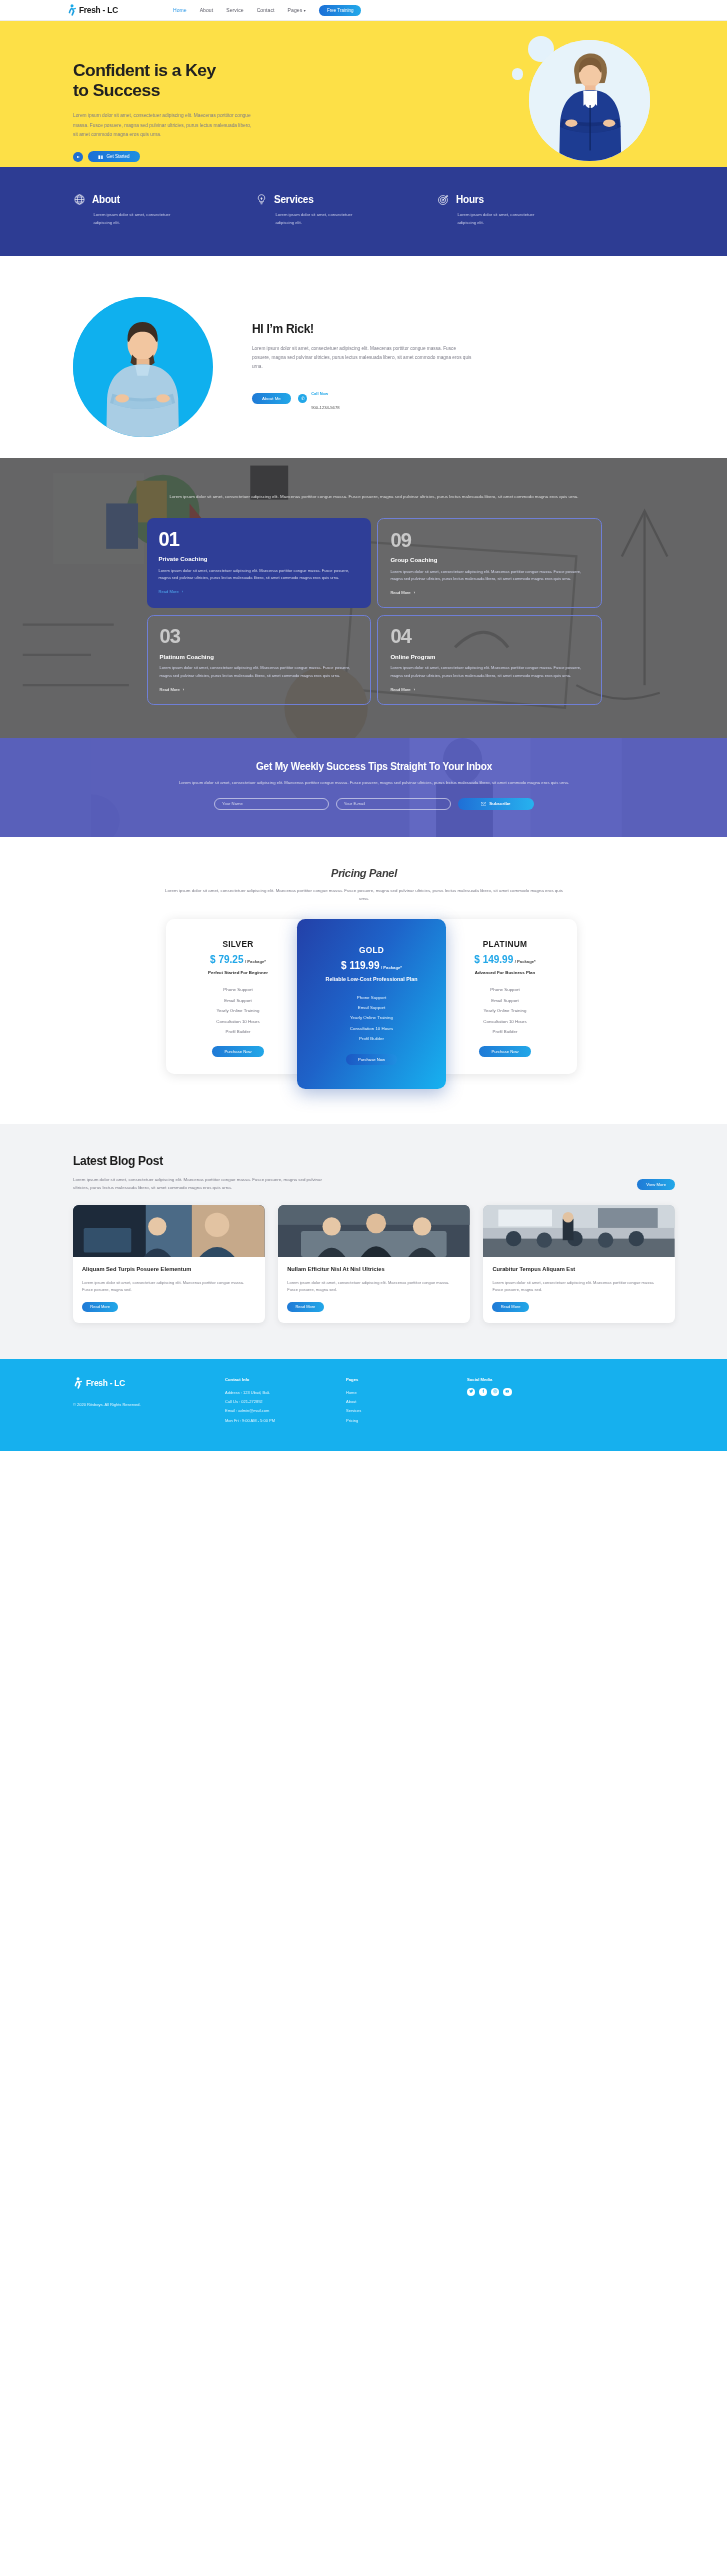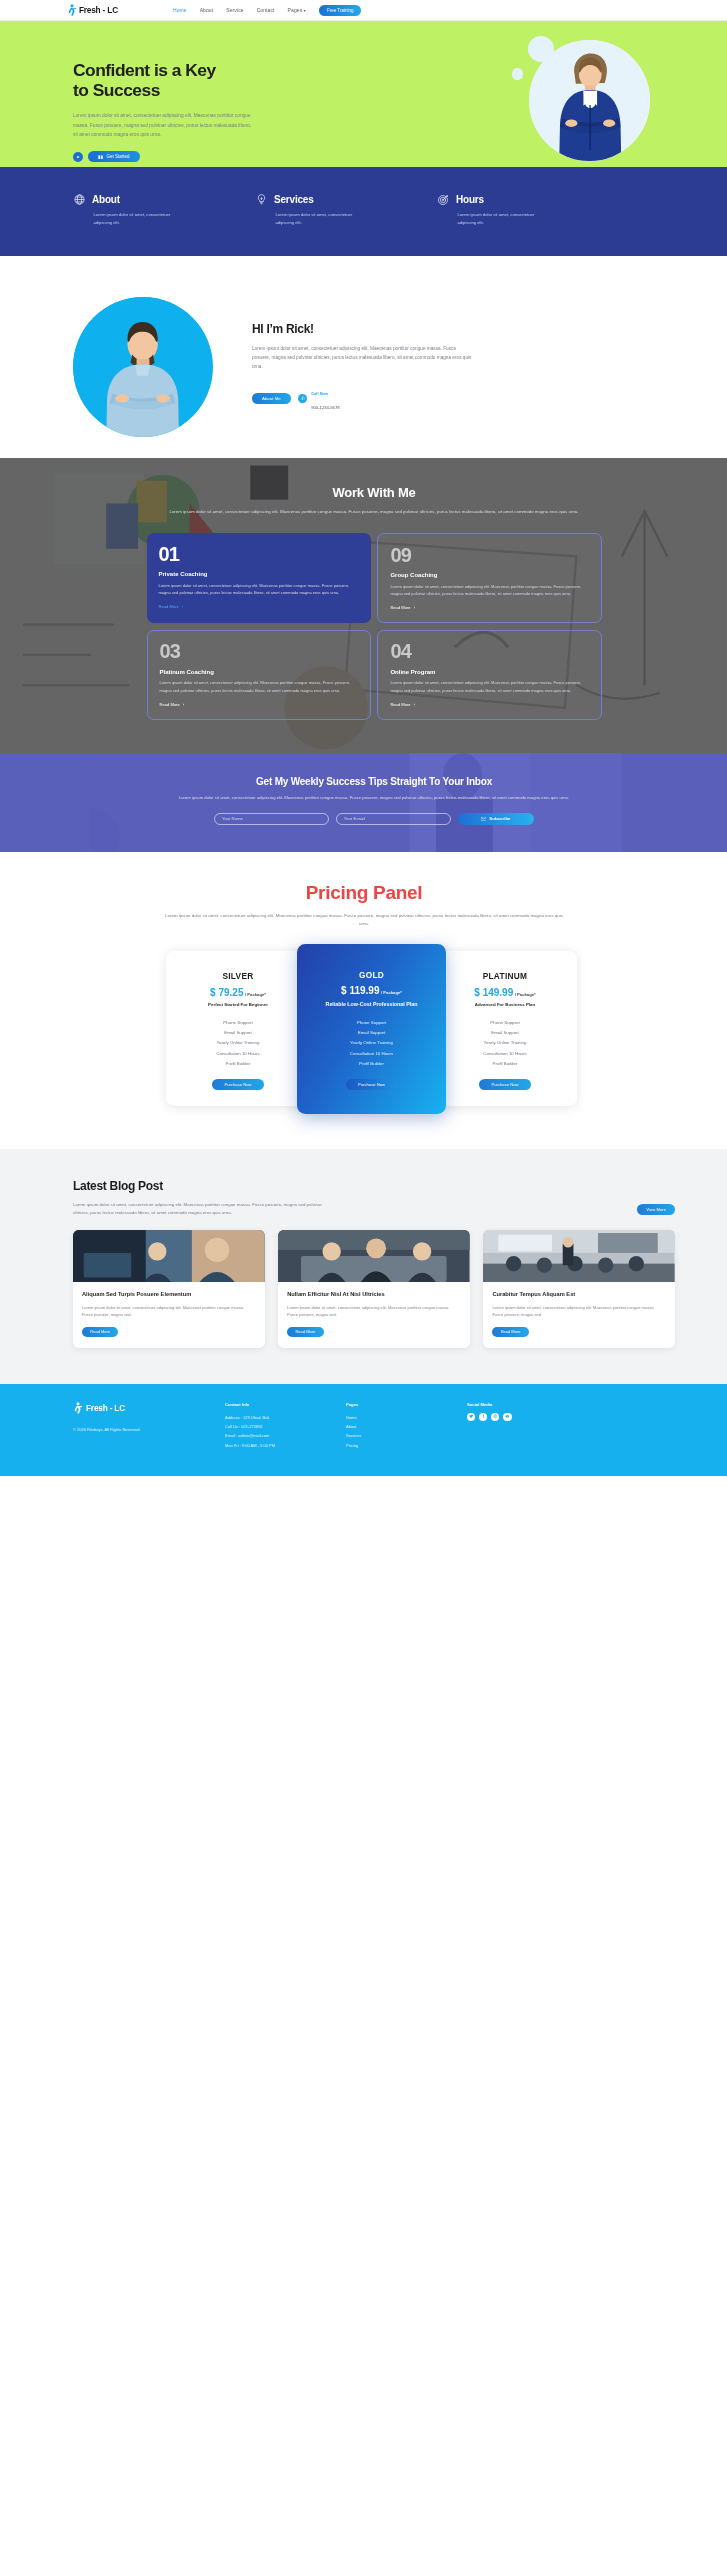--- a/index.html
+++ b/index.html
@@ -19,21 +19,21 @@
   .nav-links a.active { color:#2f9ae8; }
   .nav-caret { font-size:3.8px; color:#5b5b66; margin-left:1.5px; }
   .btn-free {
     margin-left:13.6px; background:linear-gradient(90deg,#1b6fd6,#22a9ea);
     color:#fff; font-size:4.5px; padding:3px 7.6px; border-radius:7.6px;
     border:none; cursor:pointer; white-space:nowrap;
   }
   .nav-sep { height:0.8px; background:#ededed; }
 
   
-  .hero { position:relative; height:146px; background:#bef264; overflow:hidden; }
+  .hero { position:relative; height:146px; background:#fde047; overflow:hidden; }
   .hero-inner { width:622px; margin:0 auto; display:flex; position:relative; height:100%; }
   .hero-left { width:288px; padding-top:39px; padding-left:20px; }
   .hero-h1 { font-size:17.4px; line-height:1.18; font-weight:800; letter-spacing:-0.5px; color:#212121; }
   .hero-p { margin-top:10.6px; font-size:4.8px; line-height:1.95; color:#7c7c88; width:182px; }
   .hero-cta { margin-top:12px; display:flex; align-items:center; gap:5.3px; }
   .play-btn {
     width:10px; height:10px; border-radius:50%; background:#1f6fd0;
     display:flex; align-items:center; justify-content:center; border:none; cursor:pointer;
   }
   .play-btn:after { content:""; border-left:3px solid #fff; border-top:1.9px solid transparent; border-bottom:1.9px solid transparent; margin-left:0.8px;}
@@ -109,23 +109,23 @@
   }
   .news-form input::placeholder { color:#d6d8ef; }
   .btn-sub {
     width:76px; height:11.4px; border-radius:6px; border:none; cursor:pointer;
     background:linear-gradient(90deg,#1f6fd6,#27b2ef); color:#fff; font-size:4.4px; font-weight:bold;
     display:flex; align-items:center; justify-content:center; gap:3px;
   }
 
   
   .pricing { background:#fff; padding:30px 0 35px; }
-  .pr-h2 { text-align:center; font-size:19px; font-weight:800; letter-spacing:-0.3px; color:#ef4444;}
+  .pr-h2 { text-align:center; font-size:11px; font-weight:800; letter-spacing:-0.3px; color:#404040;font-style:italic;}
   .pr-sub { text-align:center; font-size:4.4px; line-height:1.95; color:#7c7c88; margin:8.3px auto 0; width:402px;}
-  .pr-row { margin-top:15px; display:flex; justify-content:center; align-items:center; padding-left:15px;}
+  .pr-row { margin-top:15px; display:flex; justify-content:center; align-items:flex-start; padding-left:15px;}
   .pcard { background:#fff; border-radius:8.3px; text-align:center; }
   .pcard.side {
     width:144px; padding:20px 0 16.7px; box-shadow:0 1.5px 10.6px rgba(0,0,0,.10);
     position:relative; z-index:1;
   }
   .pcard.gold {
     width:149px; padding:26px 0 24px; margin:0 -13px; z-index:3;
     background:linear-gradient(120deg,#2340a8 0%,#1e63c9 42%,#17b2f0 100%);
     box-shadow:0 4.5px 16.7px rgba(22,70,160,.35); color:#fff;
   }
@@ -354,21 +354,20 @@
       <path d="M600 250 q40 -40 70 0" fill="none" stroke="#8d8d88" stroke-width="4"></path>
       <path d="M820 130 l30 -60 30 60" fill="none" stroke="#8d8d88" stroke-width="3"></path>
       <path d="M850 70 v230" stroke="#8d8d88" stroke-width="3"></path>
       <path d="M30 220 h120 M30 260 h90 M30 300 h140" stroke="#9b9b96" stroke-width="3"></path>
       <circle cx="430" cy="330" r="55" fill="#c3b29c"></circle>
       <path d="M760 300 q50 30 110 10" stroke="#8d8d88" stroke-width="3" fill="none"></path>
     </svg>
   </div>
   <div class="work-ov"></div>
   <div class="work-inner">
-    <h2 class="work-h2">Work With Me</h2>
     <p class="work-sub">Lorem ipsum dolor sit amet, consectetuer adipiscing elit. Maecenas porttitor congue massa. Fusce posuere, magna sed pulvinar ultricies, purus lectus malesuada libero, sit amet commodo magna eros quis urna.</p>
     <div class="work-grid">
       <div class="wcard filled">
         <div class="wnum">01</div>
         <div class="wtitle">Private Coaching</div>
         <p class="wp">Lorem ipsum dolor sit amet, consectetuer adipiscing elit. Maecenas porttitor congue massa. Fusce posuere, magna sed pulvinar ultricies, purus lectus malesuada libero, sit amet commodo magna eros quis urna.</p>
         <div class="wmore">
             <span>Read More</span>
             <span>›</span>
           </div>

